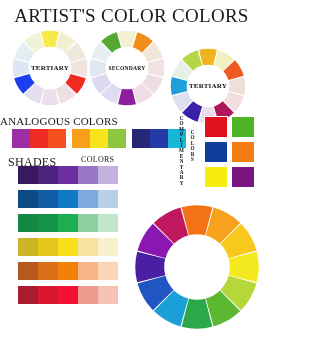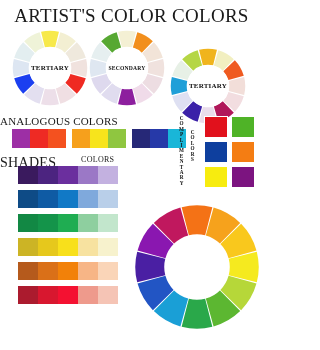--- a/index.html
+++ b/index.html
@@ -43,21 +43,21 @@
   #wheel-secondary .hole span{font-size:5.6px;}
 
   
   .heading{
     position:absolute;
     font-family:"Liberation Serif", serif;
     color:#1a1a1a;
     white-space:nowrap;
   }
   #analogous-heading{left:0;top:115px;width:175px;font-size:11px;letter-spacing:0.2px;}
-  #shades-heading{left:0;top:155px;font-size:14px;letter-spacing:0.3px;}
+  #shades-heading{left:8px;top:155px;font-size:12px;letter-spacing:0.3px;}
   #tints-heading{left:81px;top:155px;font-size:8px;letter-spacing:0.3px;}
 
   
   #analogous-strip{position:absolute;left:12px;top:129px;height:19px;display:flex;}
   #analogous-strip .group{display:flex;margin-right:6px;}
   #analogous-strip .sw{width:18px;height:19px;}
 
   
   #shades-tints{position:absolute;left:18px;top:166px;}
   .st-row{display:flex;height:18px;margin-bottom:6px;}

